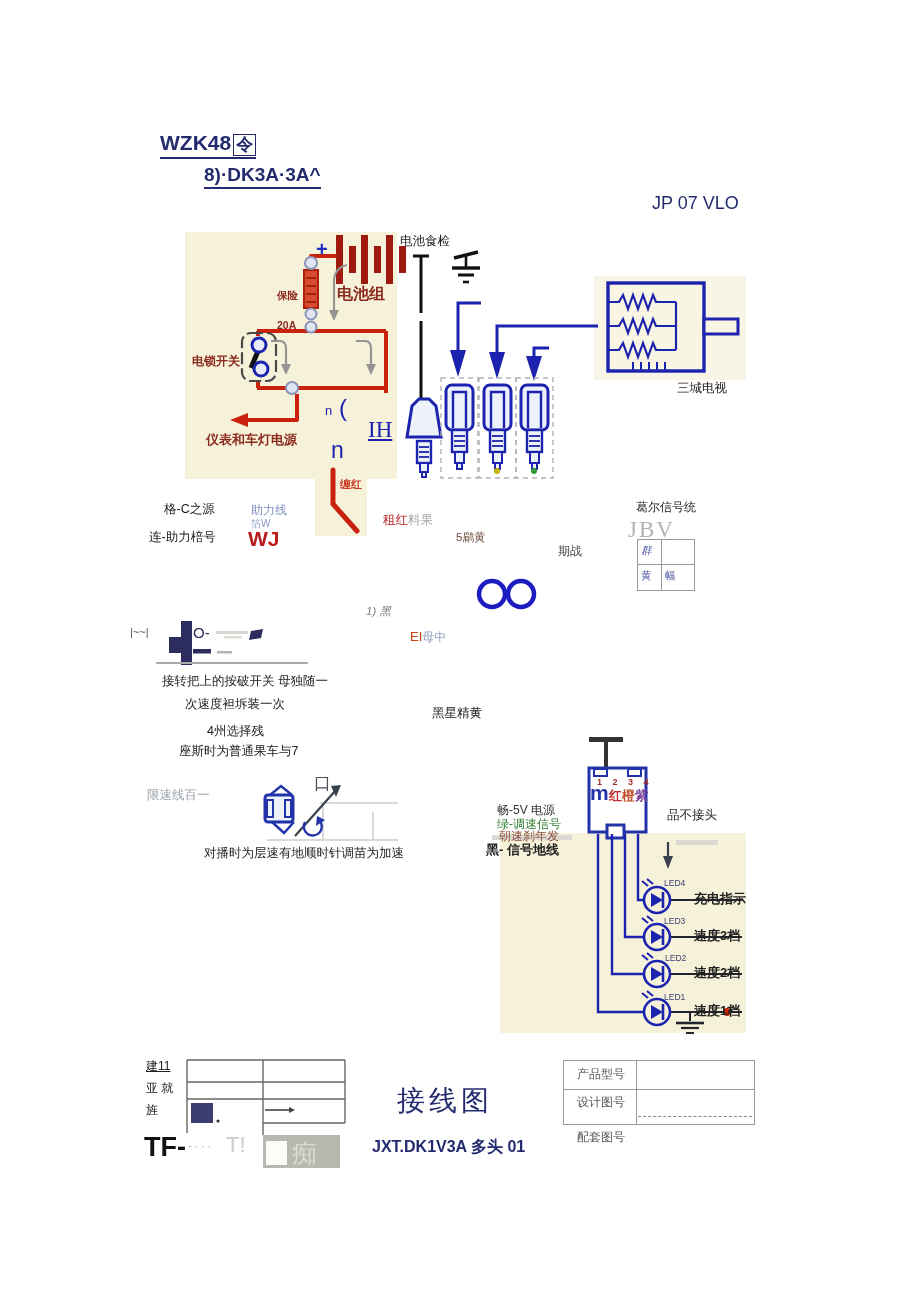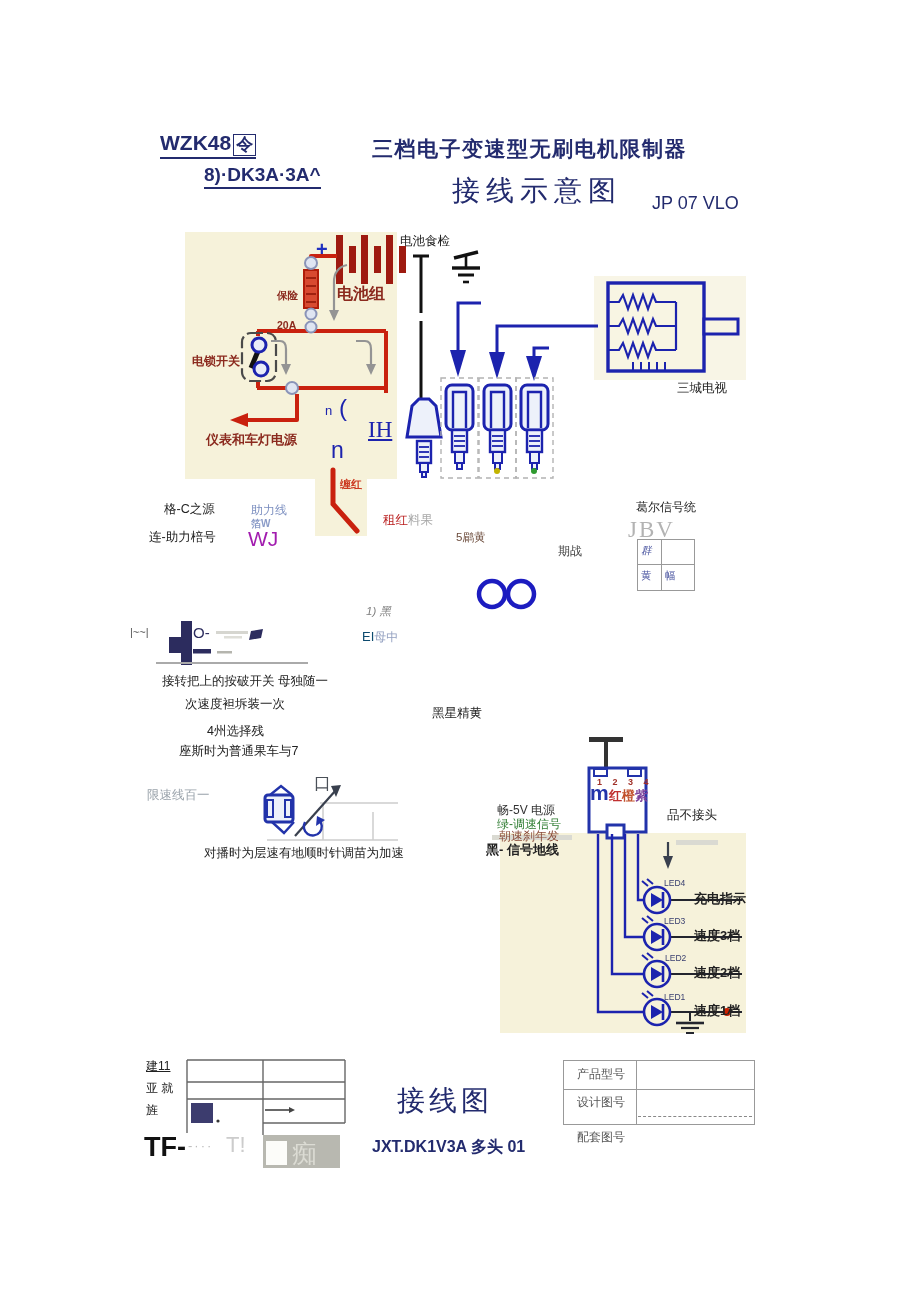--- a/index.html
+++ b/index.html
@@ -287,59 +287,57 @@
   <rect x="191" y="1103" width="22" height="20" fill="#3c3c6e"></rect>
   <circle cx="218" cy="1121" r="1.6" fill="#333"></circle>
   <rect x="263" y="1135" width="77" height="33" fill="#b8b8b0"></rect>
   <rect x="266" y="1141" width="21" height="24" fill="#fcfcf9"></rect>
 </svg>
 
 <div class="lb uline" style="left:160px;top:131px;font-size:21px;font-weight:bold;">
   <span class="navy">WZK48</span><span class="boxchar navy">令</span>
 </div>
 <div class="lb uline navy" style="left:160px;top:164px;font-size:19px;font-weight:bold;margin-left:44px;">8)·DK3A·3A^</div>
-<div class="lb navy" style="left:372px;top:137px;font-size:21px;font-weight:bold;letter-spacing:1.5px;">三档电子变速型无刷电机限制器</div>
-<div class="lb navy serif" style="left:452px;top:175px;font-size:28px;letter-spacing:6px;">接线示意图</div>
 <div class="lb navy" style="left:652px;top:193px;font-size:18px;">JP 07 VLO</div>
 
 <div class="lb" style="left:316px;top:238px;font-size:20px;font-weight:bold;color:#2030c0;">+</div>
 <div class="lb dred" style="left:277px;top:273px;font-size:10.5px;margin-top:46px;">20A</div>
 <div class="lb dred" style="left:277px;top:289px;font-size:10.5px;">保险</div>
 <div class="lb dred" style="left:337px;top:285px;font-size:16px;">电池组</div>
 <div class="lb" style="left:400px;top:234px;font-size:12.5px;">电池食检</div>
 <div class="lb dred" style="left:192px;top:355px;font-size:12px;">电锁开关</div>
 <div class="lb dred" style="left:206px;top:433px;font-size:13px;">仪表和车灯电源</div>
 <div class="lb" style="left:325px;top:404px;font-size:13px;color:#1c23ae;">n</div>
 <div class="lb" style="left:339px;top:394px;font-size:24px;color:#1c23ae;">(</div>
 <div class="lb serif" style="left:368px;top:417px;font-size:23px;color:#1c23ae;text-decoration:underline;">IH</div>
 <div class="lb" style="left:331px;top:437px;font-size:23px;color:#1c23ae;">n</div>
 <div class="lb" style="left:677px;top:381px;font-size:12.5px;">三城电视</div>
 
 <div class="lb" style="left:164px;top:502px;font-size:12.5px;">格-C之源</div>
 <div class="lb" style="left:149px;top:530px;font-size:12.5px;">连-助力棓号</div>
 <div class="lb" style="left:251px;top:504px;font-size:12px;color:#7c8fc0;">助力线</div>
-<div class="lb" style="left:251px;top:518px;font-size:10px;color:#8a9bc8;font-weight:bold;">箔W</div>
-<div class="lb" style="left:248px;top:527px;font-size:21px;font-weight:normal;color:#a21caf;">WJ</div>
+<div class="lb" style="left:251px;top:518px;font-size:10px;color:#8a9bc8;">箔W</div>
+<div class="lb" style="left:248px;top:527px;font-size:21px;font-weight:bold;color:#b91c1c;">WJ</div>
 <div class="lb" style="left:340px;top:478px;font-size:11px;font-weight:bold;color:#cc3a22;">缠红</div>
 <div class="lb" style="left:383px;top:513px;font-size:12.5px;">
   <span style="color:#b91c1c;">租红</span><span style="color:#a8a8a8;">料果</span>
 </div>
 <div class="lb" style="left:456px;top:531px;font-size:11.5px;color:#6b4a3a;">5鹛黄</div>
 <div class="lb" style="left:531px;top:545px;font-size:12px;color:#444;margin-left:27px;">期战</div>
 <div class="lb" style="left:636px;top:501px;font-size:12px;">葛尔信号统</div>
 <div class="lb serif" style="left:628px;top:517px;font-size:23px;color:#b3b3b3;letter-spacing:2px;">JBV</div>
 <div class="halltbl">
   <div style="font-style:italic;">群</div>
   <div style="border-right:none;"></div>
   <div style="border-bottom:none;">黄</div>
   <div style="border:none;">幅</div>
 </div>
 <div class="lb" style="left:366px;top:605px;font-size:11.5px;font-style:italic;color:#808080;">1) 黑</div>
 <div class="lb" style="left:362px;top:630px;font-size:13px;">
-  <span style="color:#0c4a6e;">EI</span><span style="color:#93a0c0;font-size:12px;">母中</span>
+  <span style="color:#c2410c;margin-left:48px;">EI</span><span style="color:#93a0c0;font-size:12px;">母中</span>
 </div>
 <div class="lb" style="left:432px;top:706px;font-size:12.5px;">黑星精黄</div>
 
 <div class="lb" style="left:130px;top:626px;font-size:11px;color:#555;">|~~|</div>
 <div class="lb" style="left:193px;top:624px;font-size:15px;color:#2c2c5e;">O-</div>
 <div class="lb" style="left:162px;top:674px;font-size:12.5px;">接转把上的按破开关  母独随一</div>
 <div class="lb" style="left:185px;top:697px;font-size:12.5px;">次速度袒坼装一次</div>
 <div class="lb" style="left:207px;top:724px;font-size:12.5px;">4州选择残</div>
 <div class="lb" style="left:179px;top:744px;font-size:12.5px;">座斯时为普通果车与7</div>
 

